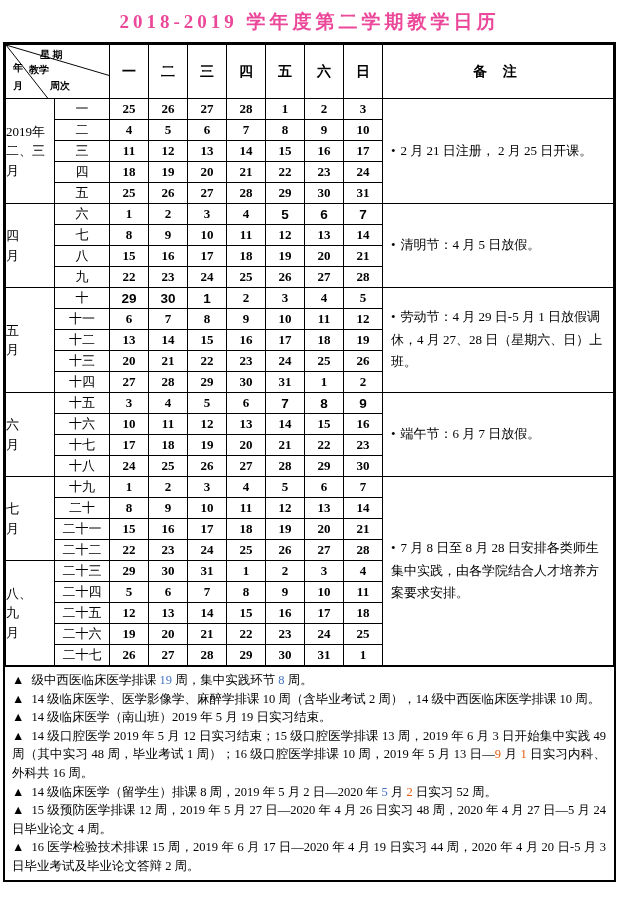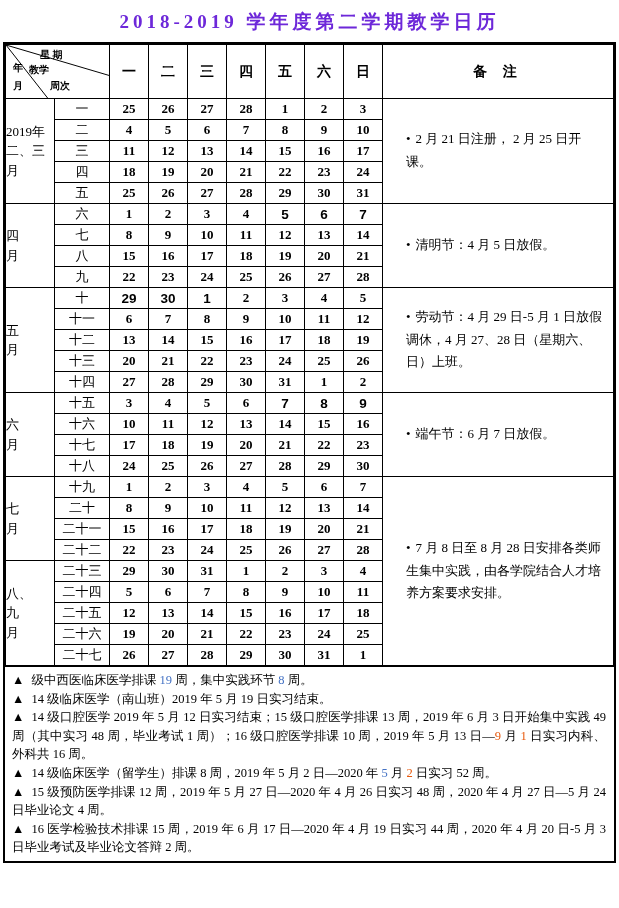--- a/index.html
+++ b/index.html
@@ -25,30 +25,30 @@
   .c-teach  { top:18px; left:23px; }
   .c-month  { top:34px; left:7px;  }
   .c-weeknum{ top:34px; left:44px; }
   .day-th { font-size:14px; font-weight:bold; text-align:center; }
   .remark-th { font-size:14px; font-weight:bold; text-align:center; letter-spacing:6px; }
   tbody tr { height:21px; }
   .month-cell { font-size:13px; line-height:1.5; vertical-align:middle; }
   .week-cell  { text-align:center; font-size:13px; vertical-align:middle; }
   .date-cell  { text-align:center; font-size:13px; font-weight:bold; vertical-align:middle; }
   .date-cell.holiday { font-family:"Liberation Sans","DejaVu Sans",sans-serif; font-size:13.5px; }
-  .remark-cell { vertical-align:middle; font-size:13px; line-height:1.75; padding:3px 7px 3px 23px; text-align:left; }
+  .remark-cell { vertical-align:middle; font-size:13px; line-height:1.75; padding:3px 7px 3px 8px; text-align:left; }
   .remark-cell .bullet { margin-right:5px; }
   .notes { border-top:1px solid #000; padding:4px 8px 4px 7px; }
   .note { margin:0; font-size:12.5px; line-height:18.6px; text-align:justify; }
   .note .marker { margin-right:7px; }
 </style>
 </head>
 <body>
 
-<div class="title" style="color: #6d28d9;">2018-2019 学年度第二学期教学日历</div>
+<div class="title" style="color: #ec4899;">2018-2019 学年度第二学期教学日历</div>
 
 <div class="sheet">
   <table>
     <colgroup>
       <col style="width:49px">
         <col style="width:55px">
       <col style="width:39px">
         <col style="width:39px">
         <col style="width:39px">
         <col style="width:39px">
@@ -379,19 +379,20 @@
           <td class="date-cell">28</td>
           <td class="date-cell">29</td>
           <td class="date-cell">30</td>
           <td class="date-cell">31</td>
           <td class="date-cell">1</td>
         </tr>
       </tbody>
   </table>
   <div class="notes">
       <p class="note"><span class="marker">▲</span><span>级中西医临床医学排课 </span><span style="color: rgb(68, 114, 196);">19</span><span> 周，集中实践环节 </span><span style="color: rgb(68, 114, 196);">8</span><span> 周。</span></p>
+      <p class="note"><span class="marker">▲</span><span>14 级临床医学、医学影像学、麻醉学排课 10 周（含毕业考试 2 周），14 级中西医临床医学排课 10 周。</span></p>
       <p class="note"><span class="marker">▲</span><span>14 级临床医学（南山班）2019 年 5 月 19 日实习结束。</span></p>
       <p class="note"><span class="marker">▲</span><span>14 级口腔医学 2019 年 5 月 12 日实习结束；15 级口腔医学排课 13 周，2019 年 6 月 3 日开始集中实践 49 周（其中实习 48 周，毕业考试 1 周）；16 级口腔医学排课 10 周，2019 年 5 月 13 日—</span><span style="color: rgb(232, 89, 12);">9</span><span> 月 </span><span style="color: rgb(232, 89, 12);">1</span><span> 日实习内科、外科共 16 周。</span></p>
       <p class="note"><span class="marker">▲</span><span>14 级临床医学（留学生）排课 8 周，2019 年 5 月 2 日—2020 年 </span><span style="color: rgb(68, 114, 196);">5</span><span> 月 </span><span style="color: rgb(232, 89, 12);">2</span><span> 日实习 52 周。</span></p>
       <p class="note"><span class="marker">▲</span><span>15 级预防医学排课 12 周，2019 年 5 月 27 日—2020 年 4 月 26 日实习 48 周，2020 年 4 月 27 日—5 月 24 日毕业论文 4 周。</span></p>
       <p class="note"><span class="marker">▲</span><span>16 医学检验技术排课 15 周，2019 年 6 月 17 日—2020 年 4 月 19 日实习 44 周，2020 年 4 月 20 日-5 月 3 日毕业考试及毕业论文答辩 2 周。</span></p>
     </div>
 </div>
 
 </body></html>

